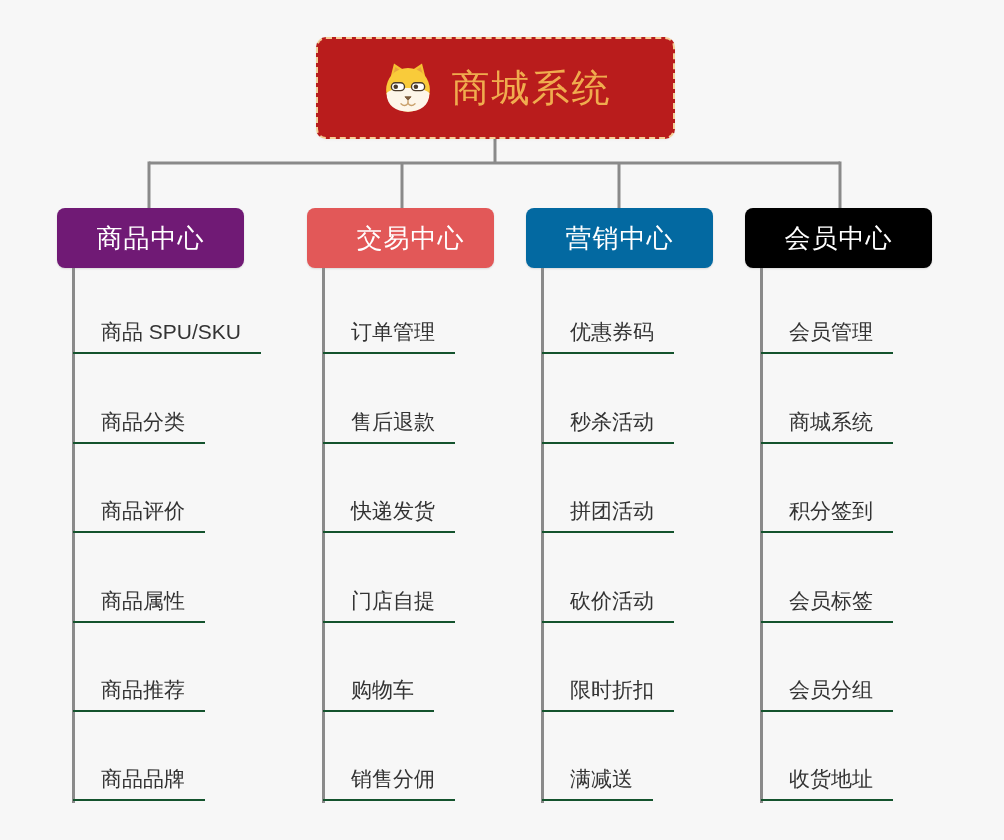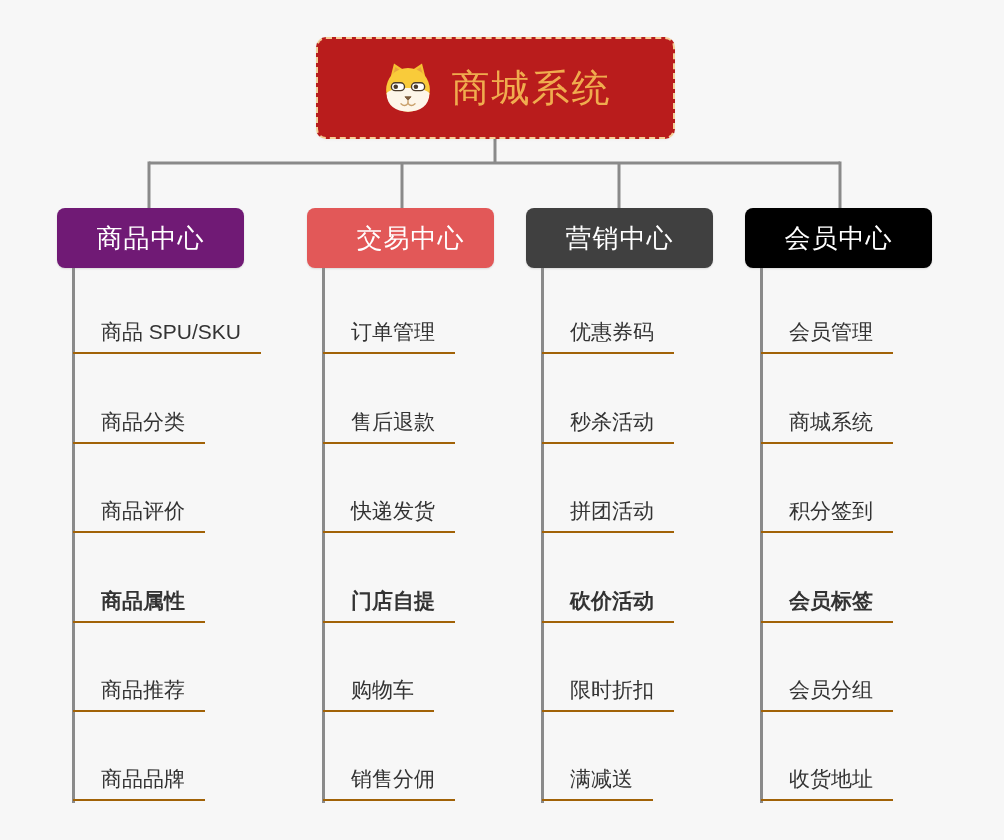--- a/index.html
+++ b/index.html
@@ -77,31 +77,31 @@
     position: absolute;
     left: 0; top: 0;
     width: 3px;
     height: 535px;
     background: #8a8a8a;
   }
   .leaf {
     position: absolute;
     left: 1px;
     box-sizing: border-box;
-    border-bottom: 2px solid #a16207;
+    border-bottom: 2px solid #14532d;
     padding: 0 20px 7px 28px;
     font-size: 21px;
     line-height: 27px;
     color: #333333;
     white-space: nowrap;
   }
   .leaf-0 { top: 50px; }
   .leaf-1 { top: 140px; }
   .leaf-2 { top: 229px; }
-  .leaf-3 { top: 319px; font-weight: bold; }
+  .leaf-3 { top: 319px; }
   .leaf-4 { top: 408px; }
   .leaf-5 { top: 497px; }
 </style>
 </head>
 <body>
 
 <div class="canvas">
 
   <svg class="connector-svg" viewBox="0 0 1004 840" xmlns="http://www.w3.org/2000/svg">
     <g stroke="#8a8a8a" stroke-width="3" fill="none">
@@ -133,21 +133,21 @@
 
       <path d="M28.5 42 H35.5 L32 46 Z" fill="#7d5b3c" stroke="#7d5b3c" stroke-width="1" stroke-linejoin="round"></path>
       <path d="M32 46 V49" stroke="#c9a06a" stroke-width="1.6" fill="none"></path>
       <path d="M24 50 C27 53 30 52.5 32 49.5 C34 52.5 37 53 40 50" stroke="#c9a06a" stroke-width="1.6" fill="none" stroke-linecap="round"></path>
     </svg>
     <span class="root-title">商城系统</span>
   </div>
 
   <div class="branch-box" style="left: 57px; background: #701a75;">商品中心</div>
   <div class="branch-box" style="left: 307px; background: rgb(226, 88, 88); padding-left: 20px;">交易中心</div>
-  <div class="branch-box" style="left: 526px; background: #404040;">营销中心</div>
+  <div class="branch-box" style="left: 526px; background: #0369a1;">营销中心</div>
   <div class="branch-box" style="left: 745px; background: #000000;">会员中心</div>
 
   <div class="branch-col" style="left:72px;">
     <div class="trunk"></div>
     <div class="leaf leaf-0">商品 SPU/SKU</div>
     <div class="leaf leaf-1">商品分类</div>
     <div class="leaf leaf-2">商品评价</div>
     <div class="leaf leaf-3">商品属性</div>
     <div class="leaf leaf-4">商品推荐</div>
     <div class="leaf leaf-5">商品品牌</div>

